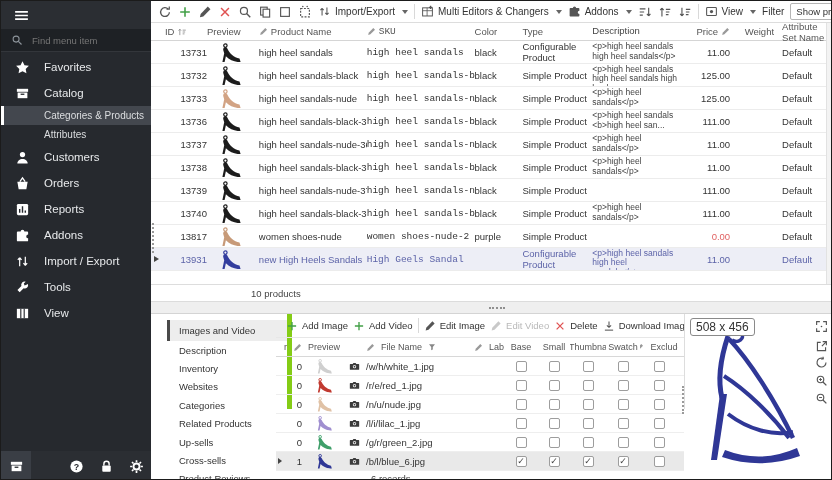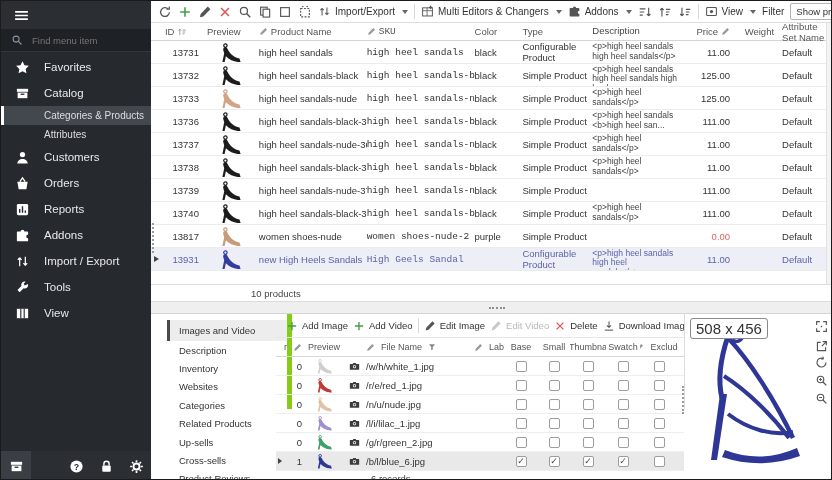--- a/index.html
+++ b/index.html
@@ -42,21 +42,21 @@
   .ghead{position:absolute;left:0;top:22px;right:7px;height:18px;display:flex;align-items:center;font-size:9.5px;color:#555;border-bottom:1px solid #d5d5d5;}
   .ghead .hcell{display:flex;align-items:center;gap:3px;overflow:hidden;}
   .hpencil{width:9px;height:9px;color:#999;flex:0 0 auto;}
   .hsort{width:10px;height:10px;color:#888;flex:0 0 auto;}
   #grid-rows{position:absolute;left:0;top:40px;right:7px;}
   .prow{display:flex;align-items:center;height:23px;border-bottom:1px solid #ececec;font-size:9.5px;color:#333;cursor:default;}
   .prow.sel{background:#edeef6;color:#5c63a8;}
   .prow.sel .c-desc,.prow.sel .c-price{color:#5c63a8;}
   .c-mk{width:12px;display:flex;justify-content:center;}
   .mk{width:0;height:0;border-top:3.5px solid transparent;border-bottom:3.5px solid transparent;border-left:5px solid #444;}
-  .c-id{width:44px;text-align:right;padding-right:8px;}
+  .c-id{width:44px;text-align:right;}
   .c-prev{width:52px;display:flex;justify-content:center;}
   .c-prev .shoe{width:26px;height:21px;}
   .c-name{width:108px;overflow:hidden;white-space:nowrap;}
   .c-sku{width:108px;overflow:hidden;white-space:nowrap;font-family:Liberation Mono, monospace;}
   .c-col{width:48px;}
   .c-type{width:70px;overflow:hidden;}
   .c-desc{width:90px;font-size:8.5px;line-height:1.15;color:#444;max-height:21px;overflow:hidden;padding-right:4px;}
   .c-price{width:48px;text-align:right;}
   .c-price.red{color:#e06262;}
   .c-wt{width:44px;}
@@ -91,21 +91,21 @@
   .b-cam .ico{width:11px;height:11px;color:#3c3c3c;}
   .b-file{width:112px;padding-left:4px;overflow:hidden;white-space:nowrap;}
   .b-lbl{width:30px;}
   .b-chk{display:flex;justify-content:center;align-items:center;}
   .w34{width:34px}.w32{width:32px}.w36{width:36px}.w38{width:38px}
   .cb{width:11px;height:11px;border:1px solid #9d9d9d;border-radius:2px;background:#fff;display:flex;align-items:center;justify-content:center;font-size:9px;color:#444;cursor:pointer;}
   .cb.on::after{content:"\2713";}
   .istatus{position:absolute;left:125px;top:157px;width:408px;height:15px;font-size:9.5px;color:#444;display:flex;align-items:center;padding-left:95px;}
 
   .preview{position:absolute;left:533px;top:0;width:149px;bottom:0;border-left:1px solid #ddd;background:#fff;}
-  .pbadge{position:absolute;left:5px;top:4px;border:1px solid #8a8a8a;border-radius:3px;background:#fff;font-size:15px;color:#333;padding:1px 5px;z-index:2;}
+  .pbadge{position:absolute;left:5px;top:4px;border:1px solid #8a8a8a;border-radius:3px;background:#fff;font-size:12px;color:#333;padding:1px 5px;z-index:2;}
   .pico{position:absolute;width:13px;height:13px;color:#555;cursor:pointer;z-index:2;}
   .bigshoe{position:absolute;left:6px;top:12px;width:130px;height:150px;}
 </style>
 </head>
 <body>
 
 <div id="app">
 
   <div class="sidebar">
     <div class="sb-top">

